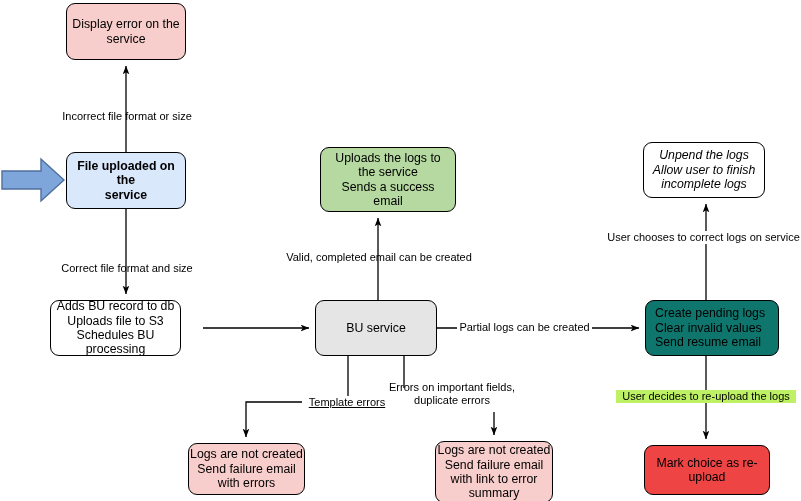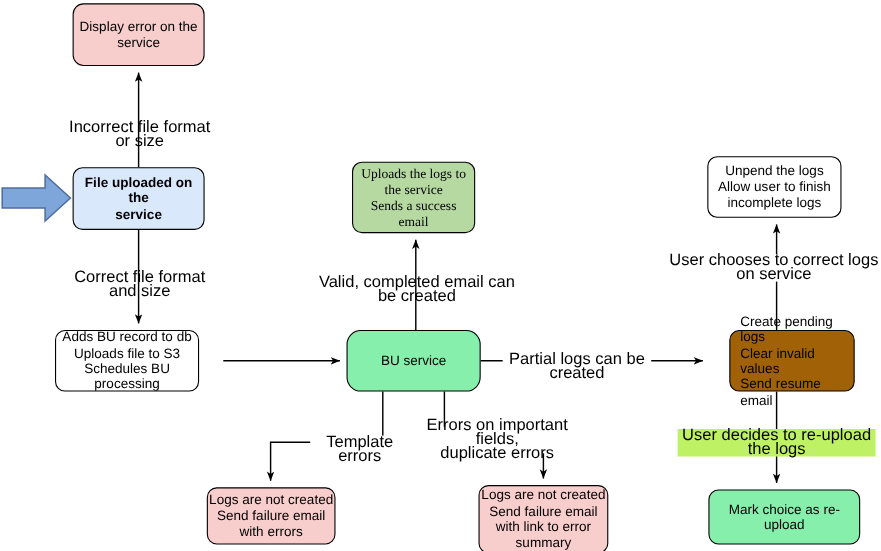--- a/index.html
+++ b/index.html
@@ -5,21 +5,21 @@
   html,body{margin:0;padding:0;background:#ffffff;}
   body{width:801px;height:501px;overflow:hidden;
        font-family:"Liberation Sans","DejaVu Sans",sans-serif;}
   #canvas{position:relative;width:801px;height:501px;}
   svg{position:absolute;top:0;left:0;width:801px;height:501px;}
   .node{position:absolute;box-sizing:border-box;border:1.4px solid #000000;
         border-radius:9px;display:flex;align-items:center;justify-content:center;
         text-align:center;font-size:12.3px;line-height:14.4px;color:#000000;
         white-space:pre-line;}
   .node.left-text{justify-content:flex-start;text-align:left;padding-left:9px;}
-  .edge-label{position:absolute;font-size:15px;line-height:12.6px;color:#000000;
+  .edge-label{position:absolute;font-size:11px;line-height:12.6px;color:#000000;
               white-space:pre-line;text-align:center;background:transparent;}
 </style>
 </head>
 <body>
 
 <div id="canvas">
 
   <svg viewBox="0 0 801 501">
     <defs>
       <marker id="ah" markerWidth="10" markerHeight="10" refX="8.4" refY="3.4" orient="auto" markerUnits="userSpaceOnUse">
@@ -44,66 +44,66 @@
       <path d="M404,380 L404,388"></path>
 
       <path d="M706,300 L706,204" marker-end="url(#ah)"></path>
 
       <path d="M706,356 L706,439" marker-end="url(#ah)"></path>
     </g>
 
     <path d="M2,171 L41,171 L41,159 L64,180 L41,201 L41,189 L2,189 Z" fill="#7ea6da" stroke="#4f6f9f" stroke-width="1.4" stroke-linejoin="miter"></path>
   </svg>
 
-  <div class="node" style="left:66px;top:3px;width:120px;height:57px;background:#f8cecc;border-radius:10px;">Display error on the
+  <div class="node" style="left:66px;top:3px;width:120px;height:57px;background:#f8cecc;">Display error on the
 service</div>
 
   <div class="node" style="left:66px;top:152px;width:120px;height:57px;background:#dae8fc;font-weight:bold;">File uploaded on the
 service</div>
 
   <div class="node" style="left:50px;top:300px;width:131px;height:56px;background:#ffffff;">Adds BU record to db
 Uploads file to S3
 Schedules BU processing</div>
 
-  <div class="node" style="left:320px;top:147px;width:112px;height:65px;background:#b5d9a0;font-family:Liberation Serif, serif;">Uploads the logs to
+  <div class="node" style="left:320px;top:147px;width:136px;height:65px;background:#b5d9a0;">Uploads the logs to
 the service
 Sends a success
 email</div>
 
-  <div class="node" style="left:315px;top:300px;width:122px;height:56px;background:#86efac;border-radius:13px;">BU service</div>
+  <div class="node" style="left:315px;top:300px;width:122px;height:56px;background:#e5e5e5;">BU service</div>
 
-  <div class="node" style="left:643px;top:142px;width:122px;height:56px;background:#ffffff;">Unpend the logs
+  <div class="node" style="left:643px;top:142px;width:122px;height:56px;background:#ffffff;font-style:italic;">Unpend the logs
 Allow user to finish
 incomplete logs</div>
 
-  <div class="node left-text" style="left:663px;top:300px;width:114px;height:56px;background:#a16207;">Create pending logs
+  <div class="node left-text" style="left:645px;top:300px;width:134px;height:56px;background:#0f766e;">Create pending logs
 Clear invalid values
 Send resume email</div>
 
   <div class="node" style="left:188px;top:443px;width:117px;height:52px;background:#f8cecc;">Logs are not created
 Send failure email
 with errors</div>
 
   <div class="node" style="left:435px;top:441px;width:118px;height:62px;background:#f8cecc;">Logs are not created
 Send failure email
 with link to error
 summary</div>
 
-  <div class="node" style="left:644px;top:445px;width:138px;height:50px;background:#86efac;">Mark choice as re-
+  <div class="node" style="left:644px;top:445px;width:126px;height:50px;background:#ef4444;">Mark choice as re-
 upload</div>
 
   <div class="edge-label" style="left:57px;top:110px;width:140px;">Incorrect file format or size</div>
 
-  <div class="edge-label" style="left:58px;top:246px;width:138px;">Correct file format and size</div>
+  <div class="edge-label" style="left:58px;top:262px;width:138px;">Correct file format and size</div>
 
   <div class="edge-label" style="left:284px;top:251px;width:190px;">Valid, completed email can be created</div>
 
   <div class="edge-label" style="left:457px;top:321px;width:135px;background:#ffffff;">Partial logs can be created</div>
 
-  <div class="edge-label" style="left:282px;top:396px;width:90px;background:#ffffff;">Template errors</div>
+  <div class="edge-label" style="left:302px;top:396px;width:90px;background:#ffffff;text-decoration:underline;">Template errors</div>
 
   <div class="edge-label" style="left:382px;top:381px;width:140px;text-align:center;">Errors on important fields,
 duplicate errors</div>
 
   <div class="edge-label" style="left:606px;top:231px;width:195px;background:#ffffff;">User chooses to correct logs on service</div>
 
   <div class="edge-label" style="left:616px;top:390px;width:180px;background:#bef264;">User decides to re-upload the logs</div>
 
 </div>
 

